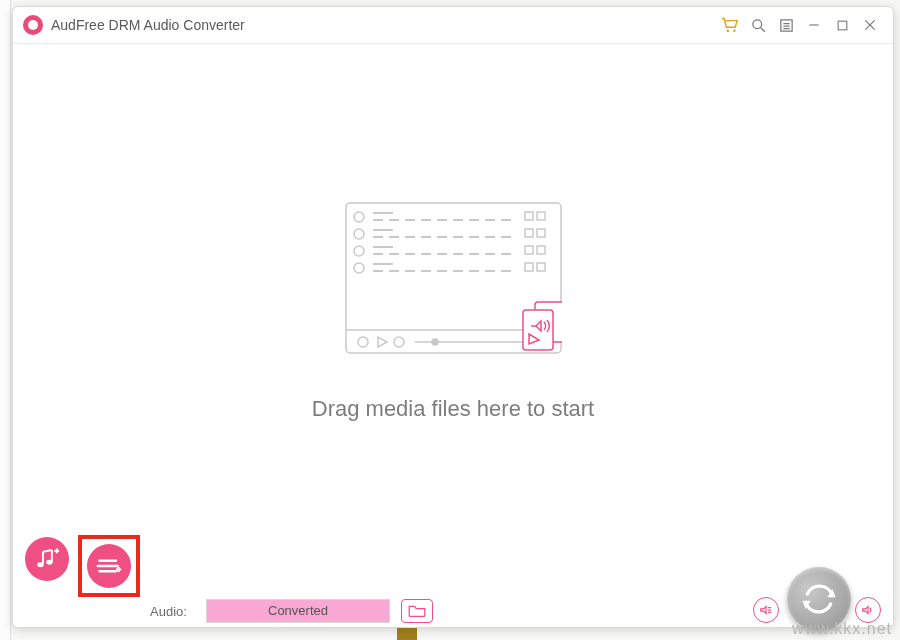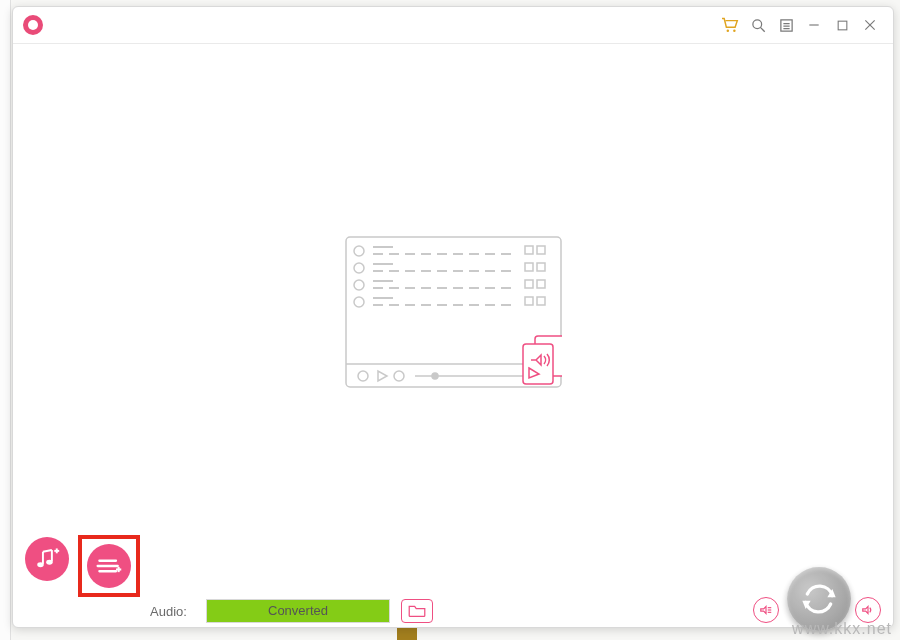--- a/index.html
+++ b/index.html
@@ -26,21 +26,21 @@
   }
   .pink-btn{background:#ef4f82;color:#fff;}
   .btn-music{position:absolute;left:12px;bottom:46px;}
   .btn-playlist-wrap{
     position:absolute;left:65px;bottom:30px;width:62px;height:62px;
     border:4px solid #e8291c;box-sizing:border-box;display:flex;align-items:center;justify-content:center;
   }
   .output-label{position:absolute;left:137px;bottom:8px;font-size:13px;color:#6a6a6a;}
   .output-field{
     position:absolute;left:193px;bottom:4px;width:182px;height:22px;line-height:22px;text-align:center;
-    background:#84cc16;border:1px solid #d8d8d8;font-size:13px;color:#555;
+    background:#f9a8d4;border:1px solid #d8d8d8;font-size:13px;color:#555;
   }
   .folder-btn{
     position:absolute;left:388px;bottom:4px;width:30px;height:22px;border:1px solid #ef4f82;border-radius:4px;
     display:flex;align-items:center;justify-content:center;cursor:pointer;
   }
   .right-small{
     position:absolute;bottom:4px;width:24px;height:24px;border:1px solid #ef4f82;border-radius:50%;
     display:flex;align-items:center;justify-content:center;color:#ef4f82;cursor:pointer;
   }
   .rs1{right:114px;}
@@ -58,20 +58,21 @@
 
 <div class="bg-strip"></div>
 <div class="bg-thumb"></div>
 
 <div class="app-window">
 
   <div class="title-bar">
     <div class="app-logo">
         <div class="app-logo-inner"></div>
       </div>
+    <div>AudFree DRM Audio Converter</div>
     <div class="title-spacer"></div>
     <div class="tb-icon cart">
       <svg width="18" height="16" viewBox="0 0 24 22">
           <path fill="none" stroke="currentColor" stroke-width="2" d="M1 2h3l3 12h12l3-9H6"></path>
           <circle cx="9" cy="19" r="1.7" fill="currentColor"></circle>
           <circle cx="18" cy="19" r="1.7" fill="currentColor"></circle>
         </svg>
     </div>
     <div class="tb-icon">
       <svg width="15" height="15" viewBox="0 0 24 24">
@@ -151,20 +152,21 @@
         <g transform="translate(5,14)" stroke="#ef4f82" stroke-width="1.5" fill="none">
           <path d="M3 10 L8 10 L13 5 L13 15 L8 10"></path>
           <path d="M16 6 A6 6 0 0 1 16 14"></path>
             <path d="M19 4 A9 9 0 0 1 19 16"></path>
         </g>
         <g transform="translate(6,32)" stroke="#ef4f82" stroke-width="1.5" fill="none">
           <path d="M0 0 L10 6 L0 10 Z"></path>
         </g>
       </g>
     </svg>
+    <div class="drop-text">Drag media files here to start</div>
   </div>
 
   <div class="round-btn pink-btn btn-music">
     <svg width="26" height="26" viewBox="0 0 32 32">
       <path fill="none" stroke="#fff" stroke-width="2.4" d="M11 7 L11 22"></path>
       <ellipse cx="8" cy="23" rx="4" ry="3" fill="#fff"></ellipse>
       <path fill="none" stroke="#fff" stroke-width="2.4" d="M22 5 L22 19"></path>
       <ellipse cx="19" cy="20" rx="4" ry="3" fill="#fff"></ellipse>
       <path fill="none" stroke="#fff" stroke-width="2.4" d="M11 7 L22 5"></path>
       <g stroke="#fff" stroke-width="2.4">

